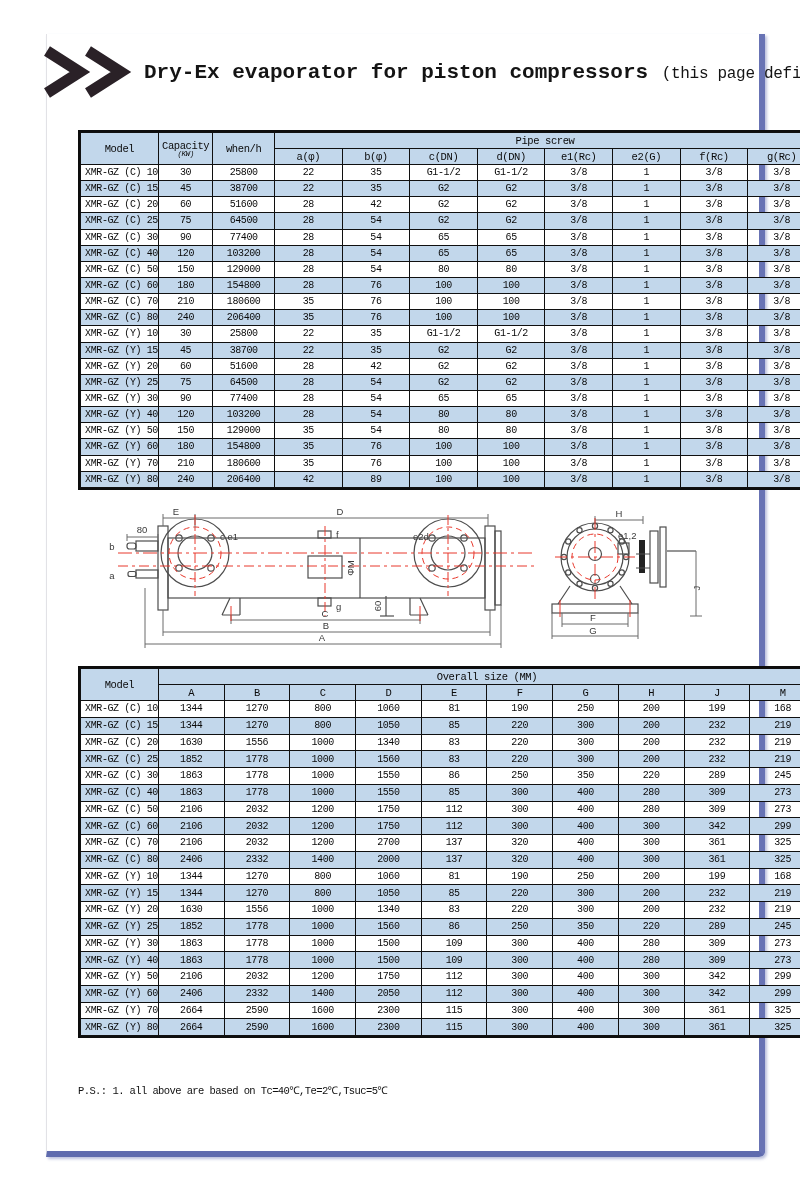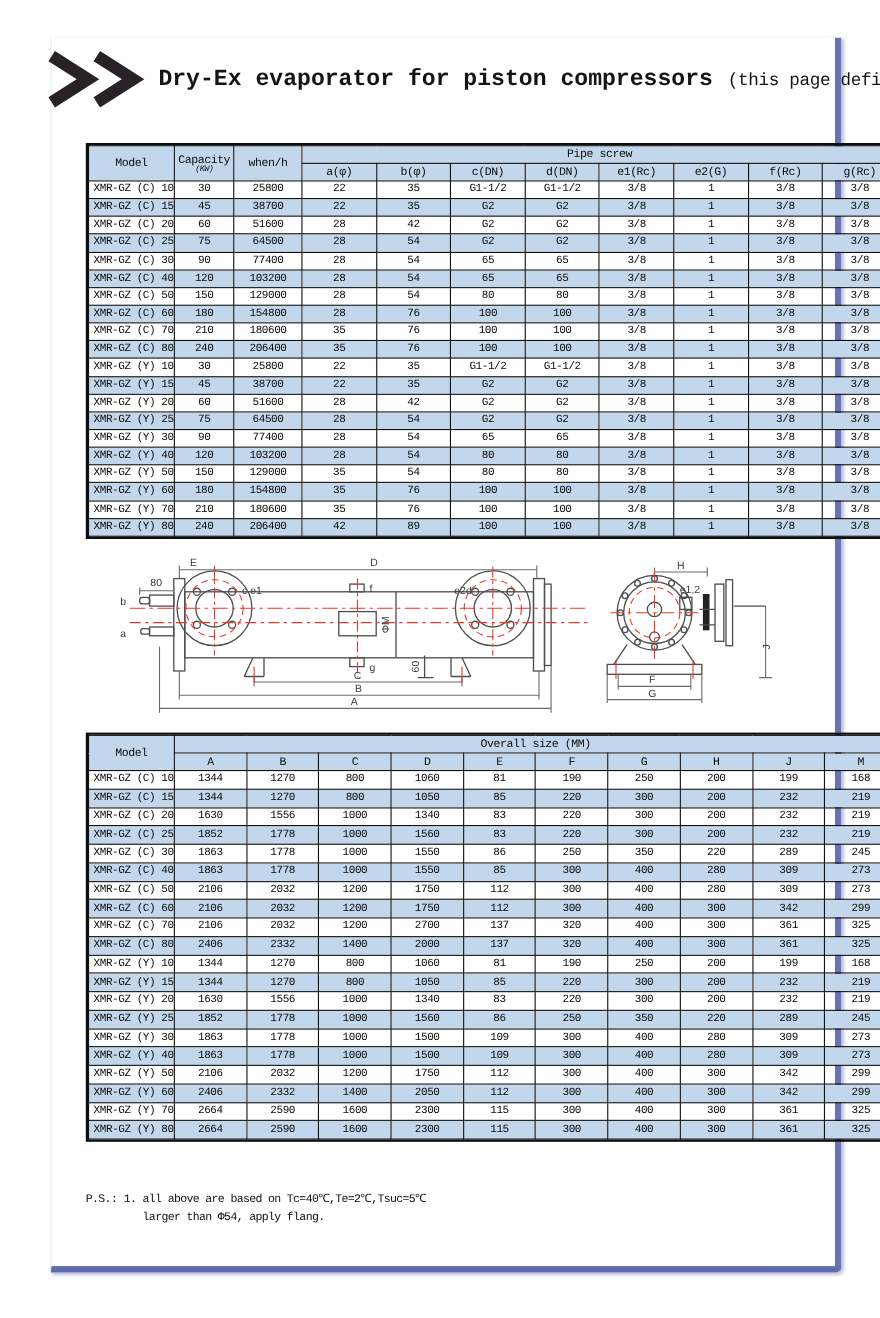--- a/index.html
+++ b/index.html
@@ -38,21 +38,21 @@
   
   .diagram{position:absolute;left:90px;top:498px;width:665px;height:160px;}
   .diagram svg{display:block;}
   .dlab{font-family:"Liberation Sans",sans-serif;font-size:9.5px;fill:#3a3a3a;}
 
   
   .notes{position:absolute;left:66px;top:1083px;width:692px;
     font-family:"Liberation Mono","DejaVu Sans Mono",monospace;
     font-size:10.5px;letter-spacing:-.6px;color:#101010;line-height:1.55;display:flex;margin-left:12px;}
   .notes .ps{flex:0 0 auto;margin-right:6px;}
-  .note-line{white-space:pre-wrap;}
+  .note-line{white-space:pre-wrap;text-align:right;}
 </style>
 </head>
 <body>
 
 <div class="page">
   <div class="frame"></div>
 
   <div class="hdr">
     <svg class="chev" width="90" height="52" viewBox="0 0 90 52">
       <path d="M5,5 L38,26 L5,47" fill="none" stroke="#2a2127" stroke-width="11"></path>
@@ -805,16 +805,15 @@
             <td>325</td>
           </tr>
         </tbody>
     </table>
   </div>
 
   <div class="notes">
     <span class="ps">P.S.:</span>
     <div class="note-lines">
         <div class="note-line">1. all above are based on Tc=40℃,Te=2℃,Tsuc=5℃</div>
-        <div class="note-line">   larger than Φ54, apply flang.</div>
       </div>
   </div>
 </div>
 
 </body></html>

